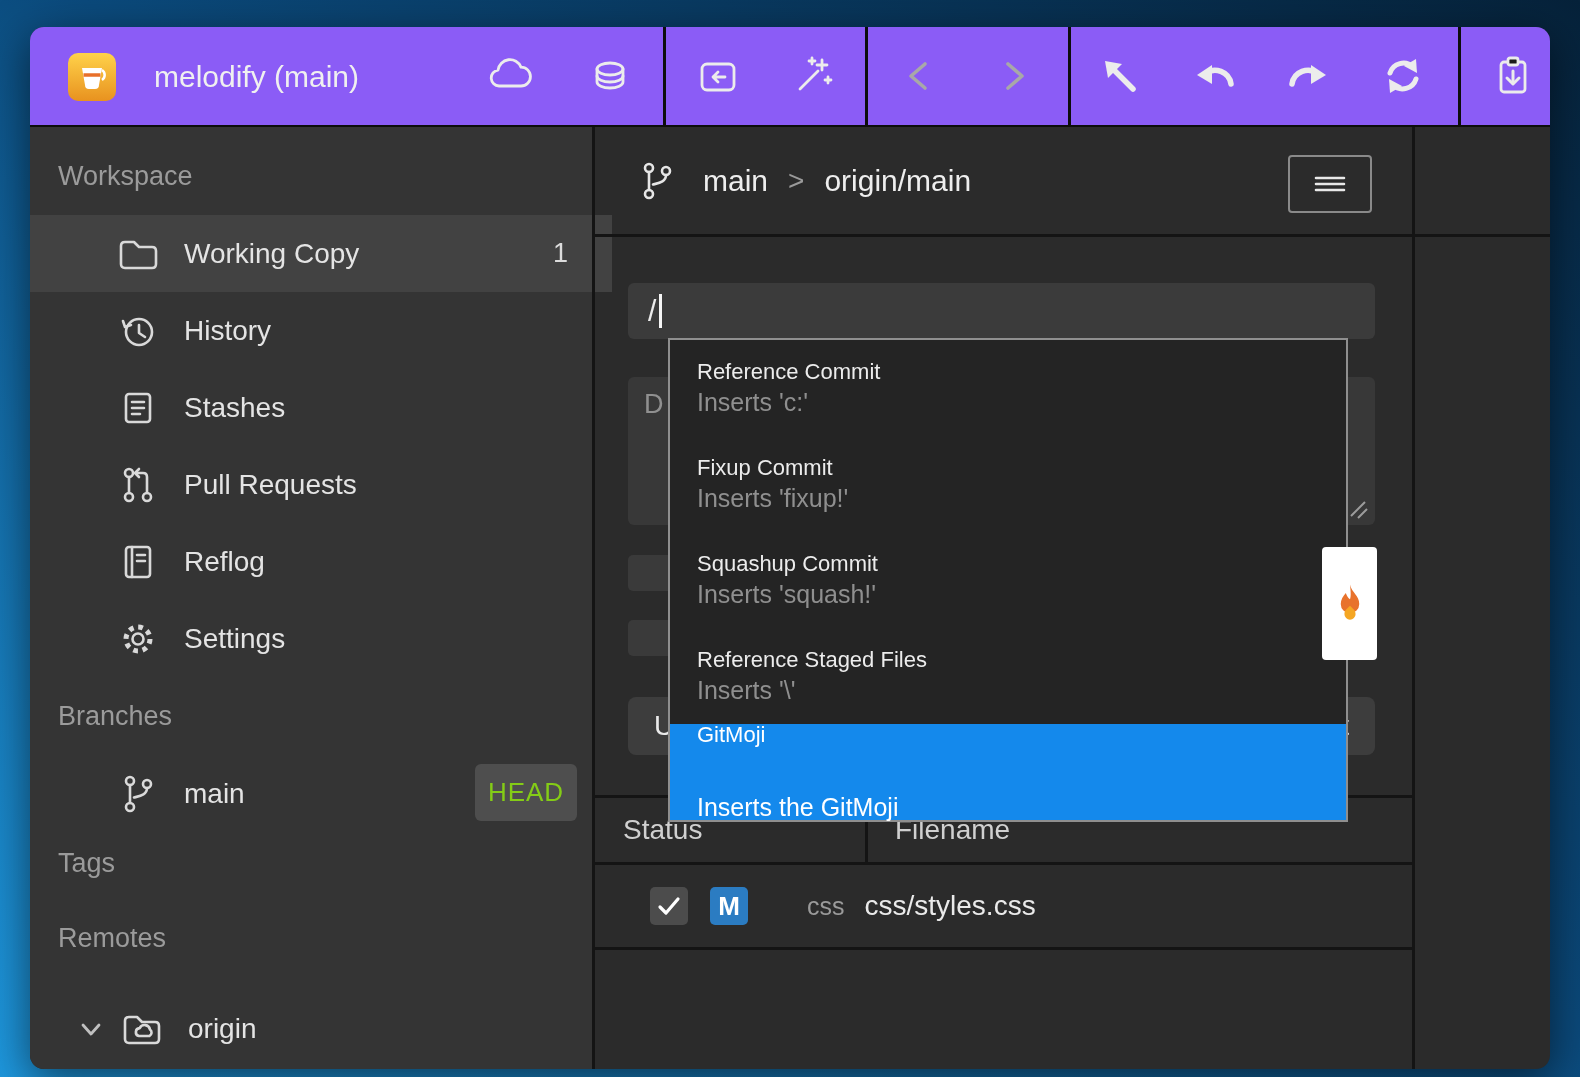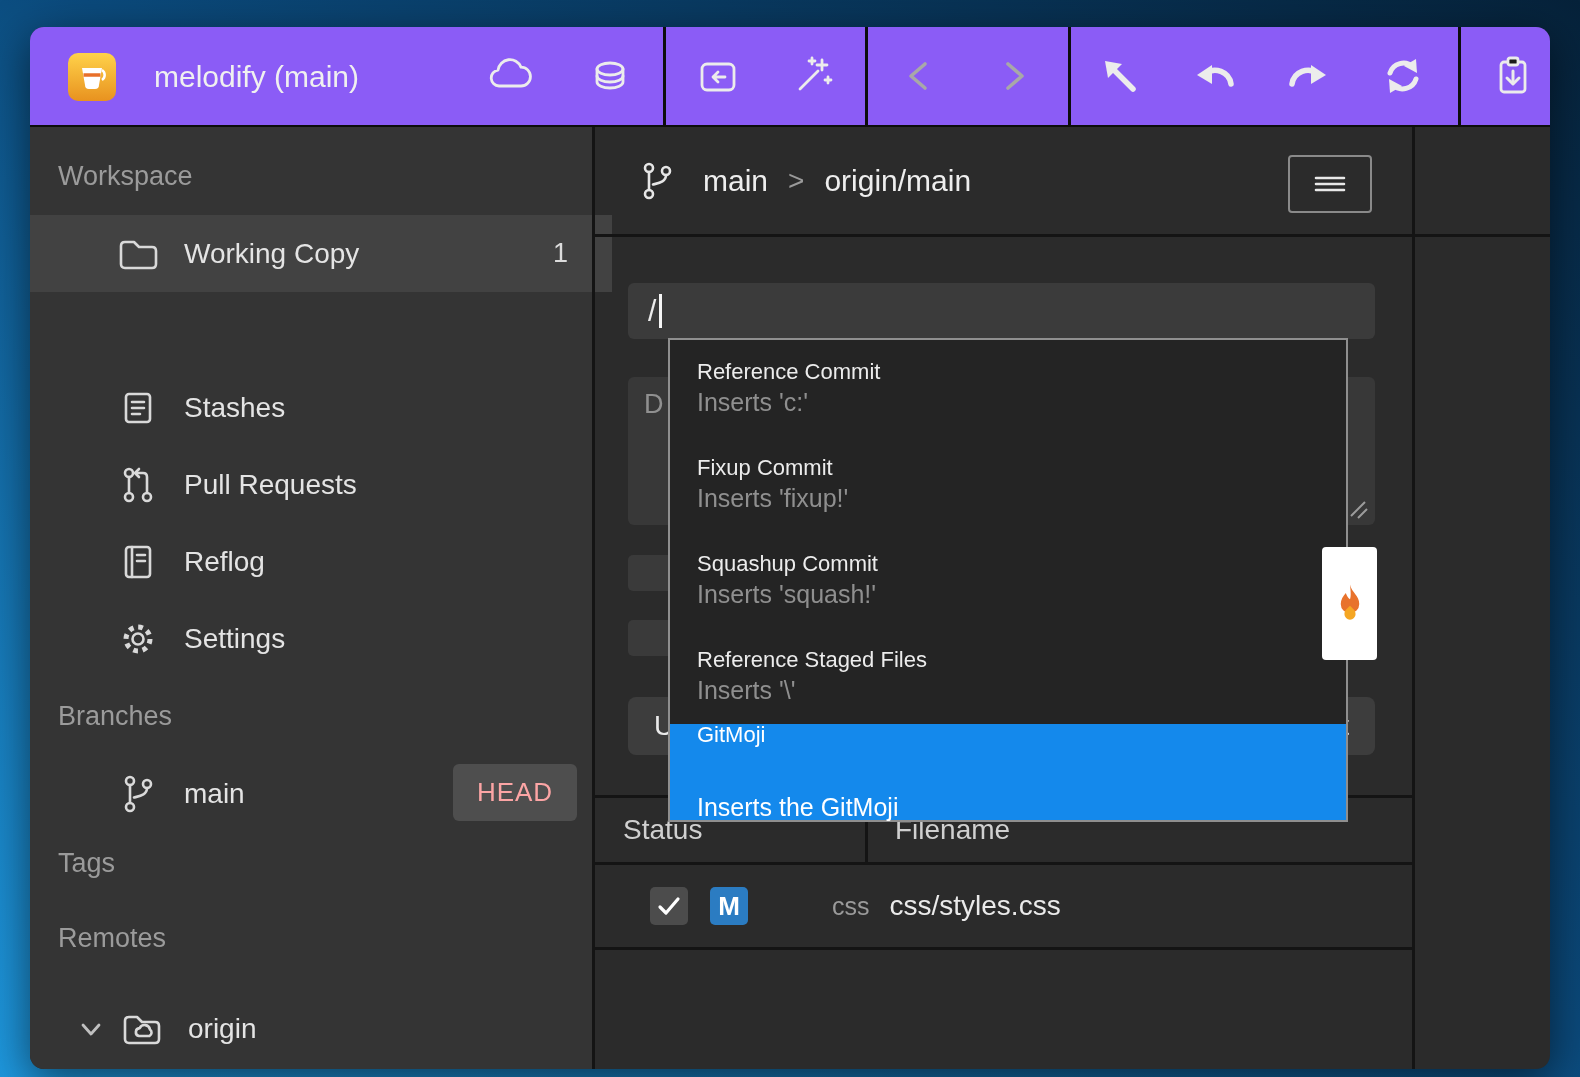--- a/index.html
+++ b/index.html
@@ -16,22 +16,22 @@
   .tb-sep{position:absolute;top:0;bottom:0;width:3px;background:#0d0d0d;}
   
   .vd{position:absolute;top:100px;bottom:0;width:3px;background:#141414;}
   
   .sidebar{position:absolute;left:0;top:100px;bottom:0;width:562px;background:#343434;}
   .side-header{position:absolute;left:28px;font-size:27px;font-weight:400;color:#9b9b9b;}
   .side-item{position:absolute;left:0;width:562px;height:77px;display:flex;align-items:center;color:#e4e4e4;font-size:28px;cursor:default;padding-left:20px;}
   .side-item.sel{background:#424242;}
   .side-item .ic{width:44px;height:44px;margin-left:66px;margin-right:24px;flex:none;display:flex;align-items:center;justify-content:center;}
   .side-badge{position:absolute;right:44px;font-size:27px;color:#dcdcdc;}
-  .head-badge{position:absolute;right:35px;top:9px;width:124px;height:57px;background:#4e4e4e;border-radius:6px;
-    color:#fca5a5;font-size:26px;display:flex;align-items:center;justify-content:center;letter-spacing:1px;}
+  .head-badge{position:absolute;right:35px;top:9px;width:102px;height:57px;background:#4e4e4e;border-radius:6px;
+    color:#84cc16;font-size:26px;display:flex;align-items:center;justify-content:center;letter-spacing:1px;}
   .chev{width:34px;height:34px;margin-left:24px;margin-right:4px;flex:none;display:flex;align-items:center;justify-content:center;}
   .side-item.remote .ic{margin-left:8px;}
   
   .bbar{position:absolute;left:565px;top:100px;width:817px;height:110px;border-bottom:3px solid #141414;box-sizing:border-box;display:flex;align-items:center;}
   .bbar .bic{width:44px;height:44px;margin-left:40px;margin-right:24px;flex:none;}
   .bbar .bname{font-size:30px;color:#eeeeee;}
   .bbar .bsep{font-size:28px;color:#9a9a9a;margin:0 20px;}
   .menu-btn{position:absolute;right:40px;top:28px;width:84px;height:58px;border:2px solid #8a8a8a;border-radius:4px;
     box-sizing:border-box;display:flex;align-items:center;justify-content:center;background:transparent;}
   .right-cell{position:absolute;left:1385px;top:100px;right:0;height:110px;border-bottom:3px solid #141414;box-sizing:border-box;}
@@ -61,21 +61,21 @@
   .tbl-head{position:absolute;left:565px;top:768px;width:817px;height:70px;border-top:3px solid #141414;border-bottom:3px solid #141414;
     box-sizing:border-box;color:#d0d0d0;font-size:28px;}
   .tbl-head .col1{position:absolute;left:28px;top:0;height:64px;display:flex;align-items:center;}
   .tbl-head .col2{position:absolute;left:300px;top:0;height:64px;display:flex;align-items:center;}
   .tbl-head .cdiv{position:absolute;left:270px;top:0;bottom:0;width:3px;background:#141414;}
   .file-row{position:absolute;left:565px;top:838px;width:817px;height:85px;border-bottom:3px solid #141414;box-sizing:border-box;
     display:flex;align-items:center;}
   .chk{width:38px;height:38px;margin-left:55px;background:#4c4c4c;border-radius:5px;flex:none;display:flex;align-items:center;justify-content:center;}
   .mbadge{width:38px;height:38px;margin-left:22px;background:#2b7cc2;border-radius:5px;flex:none;
     color:#fff;font-size:26px;font-weight:700;display:flex;align-items:center;justify-content:center;}
-  .ftype{margin-left:84px;font-size:25px;color:#9a9a9a;}
+  .ftype{margin-left:59px;font-size:25px;color:#9a9a9a;}
   .fname{margin-left:20px;font-size:28px;color:#eaeaea;}
   svg{display:block;}
 </style>
 </head>
 <body>
 
 <div class="window">
 
   <div class="titlebar">
     <div class="app-icon">
@@ -173,20 +173,30 @@
     <div class="side-item sel" style="top:88px">
       <span class="ic">
         <svg width="44" height="44" viewBox="0 0 44 44" fill="none" stroke="#d9d9d9" stroke-width="2.6" stroke-linecap="round" stroke-linejoin="round">
           <path d="M5 14c0-2.5 1.3-4 4-4h9l5 5h13c2.7 0 4 1.5 4 4v13c0 2.5-1.3 4-4 4H9c-2.7 0-4-1.5-4-4z"></path>
         </svg>
       </span>
       <span>Working Copy</span>
       <span class="side-badge">1</span>
     </div>
 
+    <div class="side-item" style="top:165px">
+      <span class="ic">
+        <svg width="44" height="44" viewBox="0 0 44 44" fill="none" stroke="#d9d9d9" stroke-width="2.6" stroke-linecap="round" stroke-linejoin="round">
+          <circle cx="23" cy="23" r="13"></circle>
+          <path d="M23 16v8l6 4"></path>
+          <path d="M7 12l2 6 6-2"></path>
+        </svg>
+      </span>
+      <span>History</span>
+    </div>
 
     <div class="side-item" style="top:242px">
       <span class="ic">
         <svg width="44" height="44" viewBox="0 0 44 44" fill="none" stroke="#d9d9d9" stroke-width="2.6" stroke-linecap="round" stroke-linejoin="round">
           <rect x="10" y="8" width="24" height="28" rx="3"></rect>
           <path d="M16 16h12M16 22h12M16 28h8"></path>
         </svg>
       </span>
       <span>Stashes</span>
     </div>

